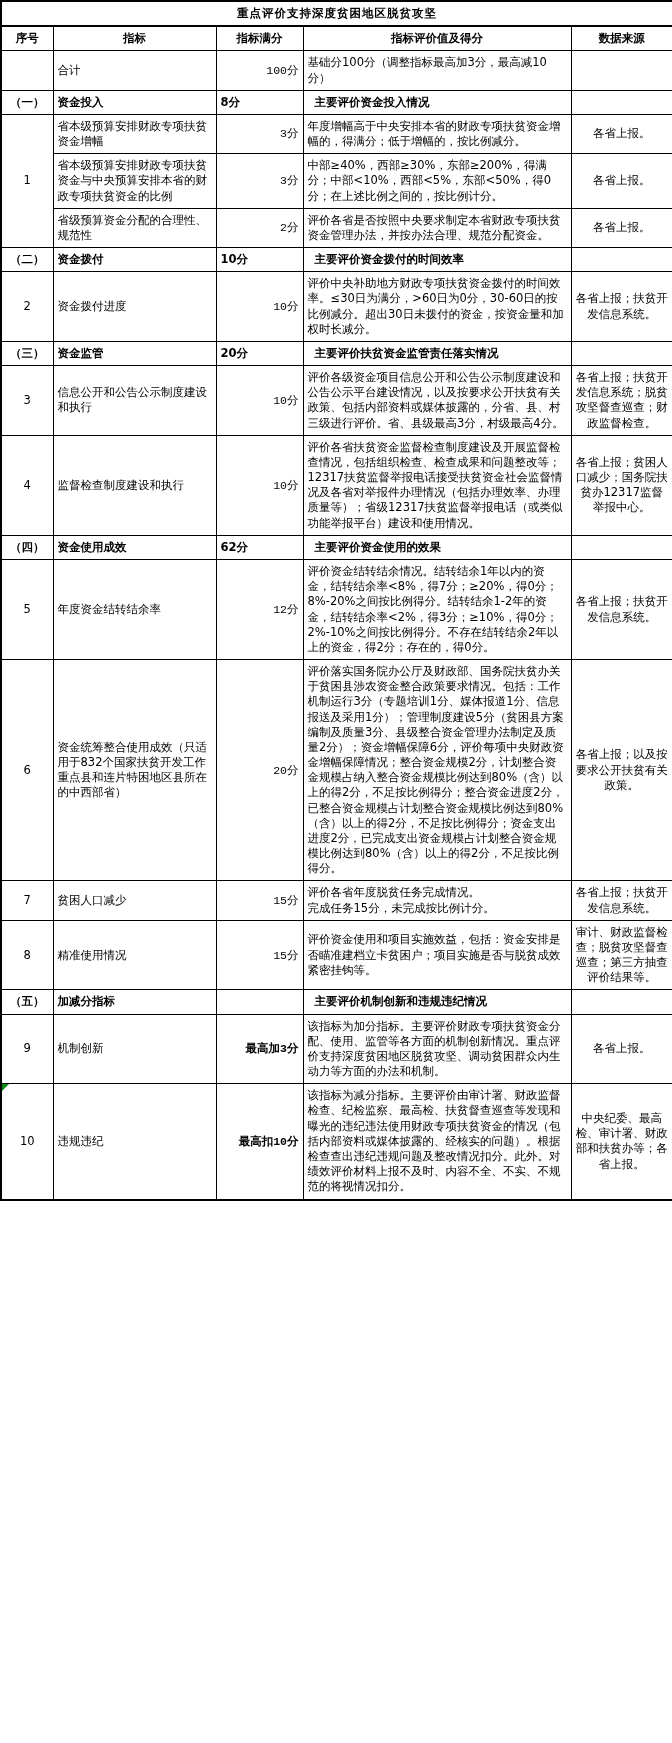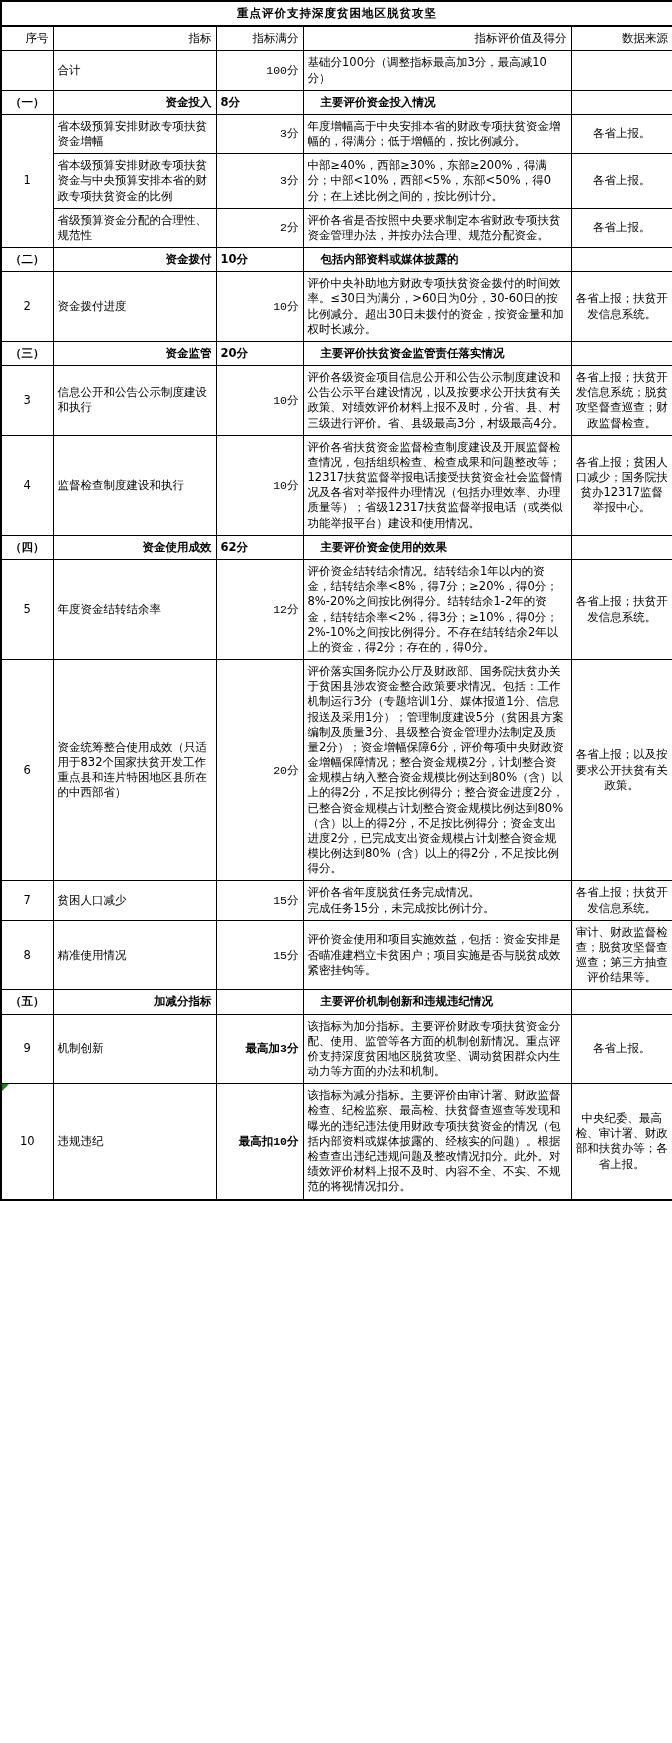--- a/index.html
+++ b/index.html
@@ -49,22 +49,22 @@
     font-weight: bold;
     font-size: 23px;
     letter-spacing: 1px;
     padding: 6px 0 8px 0;
     line-height: 1.1;
     border-bottom: 2px solid #000 !important;
   }
 
   
   .hdr td {
-    text-align: right;
-    font-weight: normal;
+    text-align: center;
+    font-weight: bold;
     font-size: 13.5px;
     padding: 6px 2px;
     border-bottom: 2px solid #000;
   }
   .bold { font-weight: bold; margin-left: 32px; }
 
   .cell-no    { text-align: center; font-size: 12px; }
   .cell-ind   { text-align: left; font-size: 12px; line-height: 1.35; }
   .cell-score { text-align: right; font-size: 12px; font-family: Liberation Mono, monospace; }
   .cell-eval  { text-align: left;   font-size: 11.5px; line-height: 1.36; padding-left:5px; padding-right:3px;margin-top:42px;}
@@ -73,23 +73,23 @@
   
   .sect td {
     font-weight: bold;
     font-size: 13px;
     border-top: 2px solid #000;
     border-bottom: 2px solid #000;
     padding-top: 7px;
     padding-bottom: 7px;
   }
   .sect .s-no    { text-align: center; letter-spacing: 0px; }
-  .sect .s-name  { text-align: right; }
+  .sect .s-name  { text-align: left; }
   .sect .s-score { }
-  .sect .s-eval  { text-align: left; padding-left: 17px; }
+  .sect .s-eval  { text-align: left; padding-left: 11px; }
 
   
   .thick-top td { border-top: 2px solid #000; }
   .thick-bot td { border-bottom: 2px solid #000; }
 
   
   .flag-cell { position: relative; }
   .flag {
     position: absolute;
     top: 0; left: 0;
@@ -151,42 +151,42 @@
         <tr class="trow thick-bot">
           <td class="cell-ind">省级预算资金分配的合理性、规范性</td>
           <td class="cell-score">2分</td>
           <td class="cell-eval">评价各省是否按照中央要求制定本省财政专项扶贫资金管理办法，并按办法合理、规范分配资金。</td>
           <td class="cell-src">各省上报。</td>
         </tr>
         <tr class="sect">
           <td class="s-no">（二）</td>
           <td class="s-name">资金拨付</td>
           <td class="s-score">10分</td>
-          <td class="s-eval">包括内部资料或媒体披露的</td>
+          <td class="s-eval">主要评价资金拨付的时间效率</td>
           <td></td>
         </tr>
         <tr class="trow thick-bot">
           <td class="cell-no"><span>2</span></td>
           <td class="cell-ind">资金拨付进度</td>
           <td class="cell-score">10分</td>
           <td class="cell-eval">评价中央补助地方财政专项扶贫资金拨付的时间效率。≤30日为满分，&gt;60日为0分，30-60日的按比例减分。超出30日未拨付的资金，按资金量和加权时长减分。</td>
           <td class="cell-src">各省上报；扶贫开发信息系统。</td>
         </tr>
         <tr class="sect">
           <td class="s-no">（三）</td>
           <td class="s-name">资金监管</td>
           <td class="s-score">20分</td>
           <td class="s-eval">主要评价扶贫资金监管责任落实情况</td>
           <td></td>
         </tr>
         <tr class="trow">
           <td class="cell-no"><span>3</span></td>
           <td class="cell-ind">信息公开和公告公示制度建设和执行</td>
           <td class="cell-score">10分</td>
-          <td class="cell-eval">评价各级资金项目信息公开和公告公示制度建设和公告公示平台建设情况，以及按要求公开扶贫有关政策、对绩效评价材料上报不及时，分省、县、村三级进行评价。省、县级最高3分，村级最高4分。</td>
+          <td class="cell-eval">评价各级资金项目信息公开和公告公示制度建设和公告公示平台建设情况，以及按要求公开扶贫有关政策、包括内部资料或媒体披露的，分省、县、村三级进行评价。省、县级最高3分，村级最高4分。</td>
           <td class="cell-src">各省上报；扶贫开发信息系统；脱贫攻坚督查巡查；财政监督检查。</td>
         </tr>
         <tr class="trow thick-bot thick-top">
           <td class="cell-no"><span>4</span></td>
           <td class="cell-ind">监督检查制度建设和执行</td>
           <td class="cell-score">10分</td>
           <td class="cell-eval">评价各省扶贫资金监督检查制度建设及开展监督检查情况，包括组织检查、检查成果和问题整改等；12317扶贫监督举报电话接受扶贫资金社会监督情况及各省对举报件办理情况（包括办理效率、办理质量等）；省级12317扶贫监督举报电话（或类似功能举报平台）建设和使用情况。</td>
           <td class="cell-src">各省上报；贫困人口减少；国务院扶贫办12317监督举报中心。</td>
         </tr>
         <tr class="sect">

